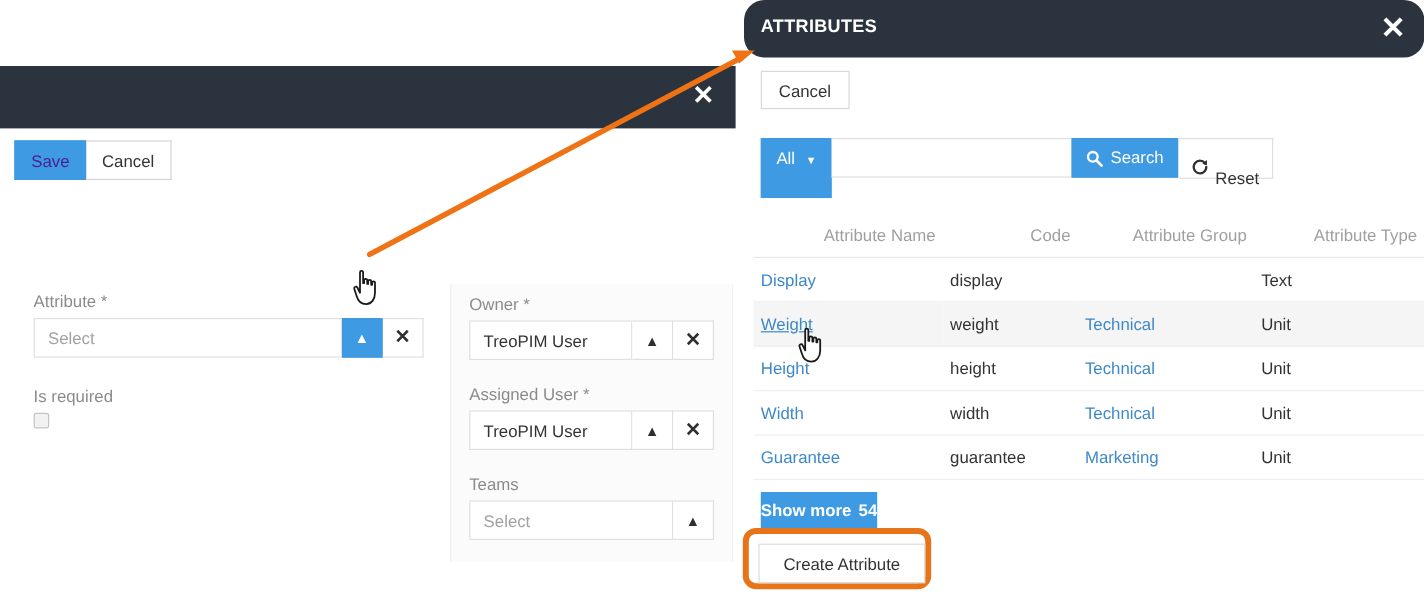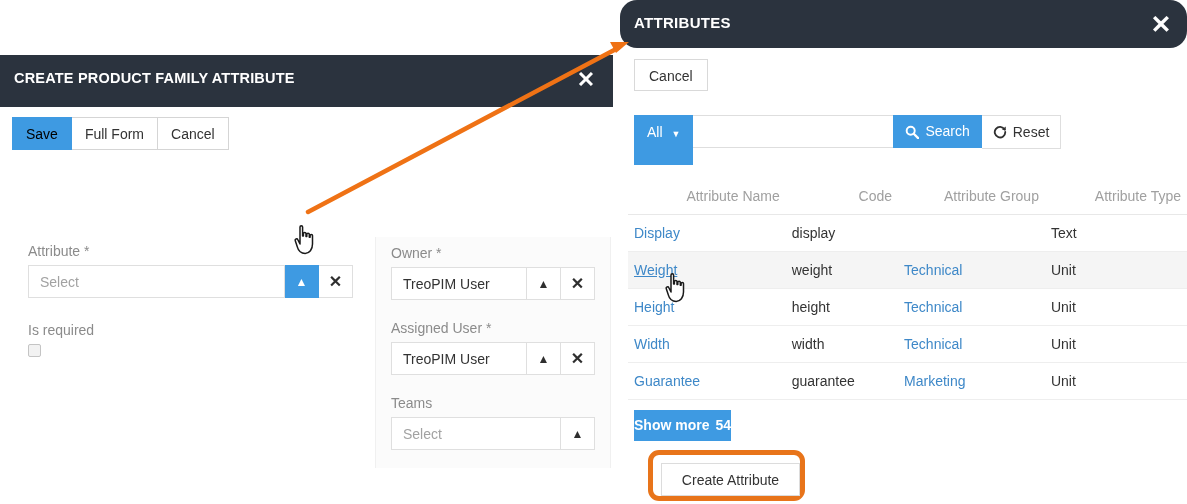--- a/index.html
+++ b/index.html
@@ -70,21 +70,21 @@
     line-height: 33px;
     padding: 0 13px;
     font-size: 14px;
     box-sizing: border-box;
     cursor: pointer;
     white-space: nowrap;
     user-select: none;
   }
   .btn-primary {
     background: #3e9ae2;
-    color: #000000;
+    color: #4c1d95;
     border: 1px solid #3e9ae2;
   }
   .btn-default {
     background: #ffffff;
     color: #333333;
     border: 1px solid #d5d5d5;
     border-left: none;
   }
 
   .form-area {
@@ -288,21 +288,21 @@
   .reset-btn {
     background: #ffffff;
     color: #333333;
     border: 1px solid #dedede;
     border-left: none;
     height: 33px;
     line-height: 33px;
     padding: 16px 11px;
     font-size: 14px;
     display: flex;
-    align-items: center;
+    align-items: flex-start;
     gap: 6px;
     cursor: pointer;
     box-sizing: border-box;
     user-select: none;
   }
 
   
   .attr-table {
     position: absolute;
     left: 628px;
@@ -350,27 +350,26 @@
     font-size: 14px;
     font-weight: bold;
     cursor: pointer;
     user-select: none;
   }
   .show-more .cnt { font-weight: bold; margin-left: 6px; }
 
   .create-attr-wrap {
     position: absolute;
     left: 619px;
-    top: 450px;
+    top: 440px;
     width: 157px;
     height: 51px;
     border: 5px solid #e8741a;
     border-radius: 11px;
     box-sizing: border-box;
-    margin-left: 29px;
   }
   .create-attr-btn {
     position: absolute;
     left: 8px;
     top: 8px;
     width: 139px;
     height: 33px;
     line-height: 33px;
     text-align: center;
     background: #ffffff;
@@ -392,27 +391,25 @@
 
   
   .cursor-hand { position: absolute; pointer-events: none; }
 </style>
 </head>
 <body>
 
 <div id="create-pfa-modal">
 
   <div class="modal-header">
-    <div class="modal-title">CREATE PRODUCT FAMILY ATTRIBUTE</div>
     <div class="modal-close">✕</div>
   </div>
 
   <div class="btn-group">
     <div class="btn btn-primary">Save</div>
-    <div class="btn btn-default">Full Form</div>
     <div class="btn btn-default">Cancel</div>
   </div>
 
   <div class="form-area">
 
     <div class="field-col-left">
       <label class="field-label">Attribute *</label>
       <div class="field-row">
         <div class="select-box placeholder">Select</div>
         <div class="sel-btn active">

